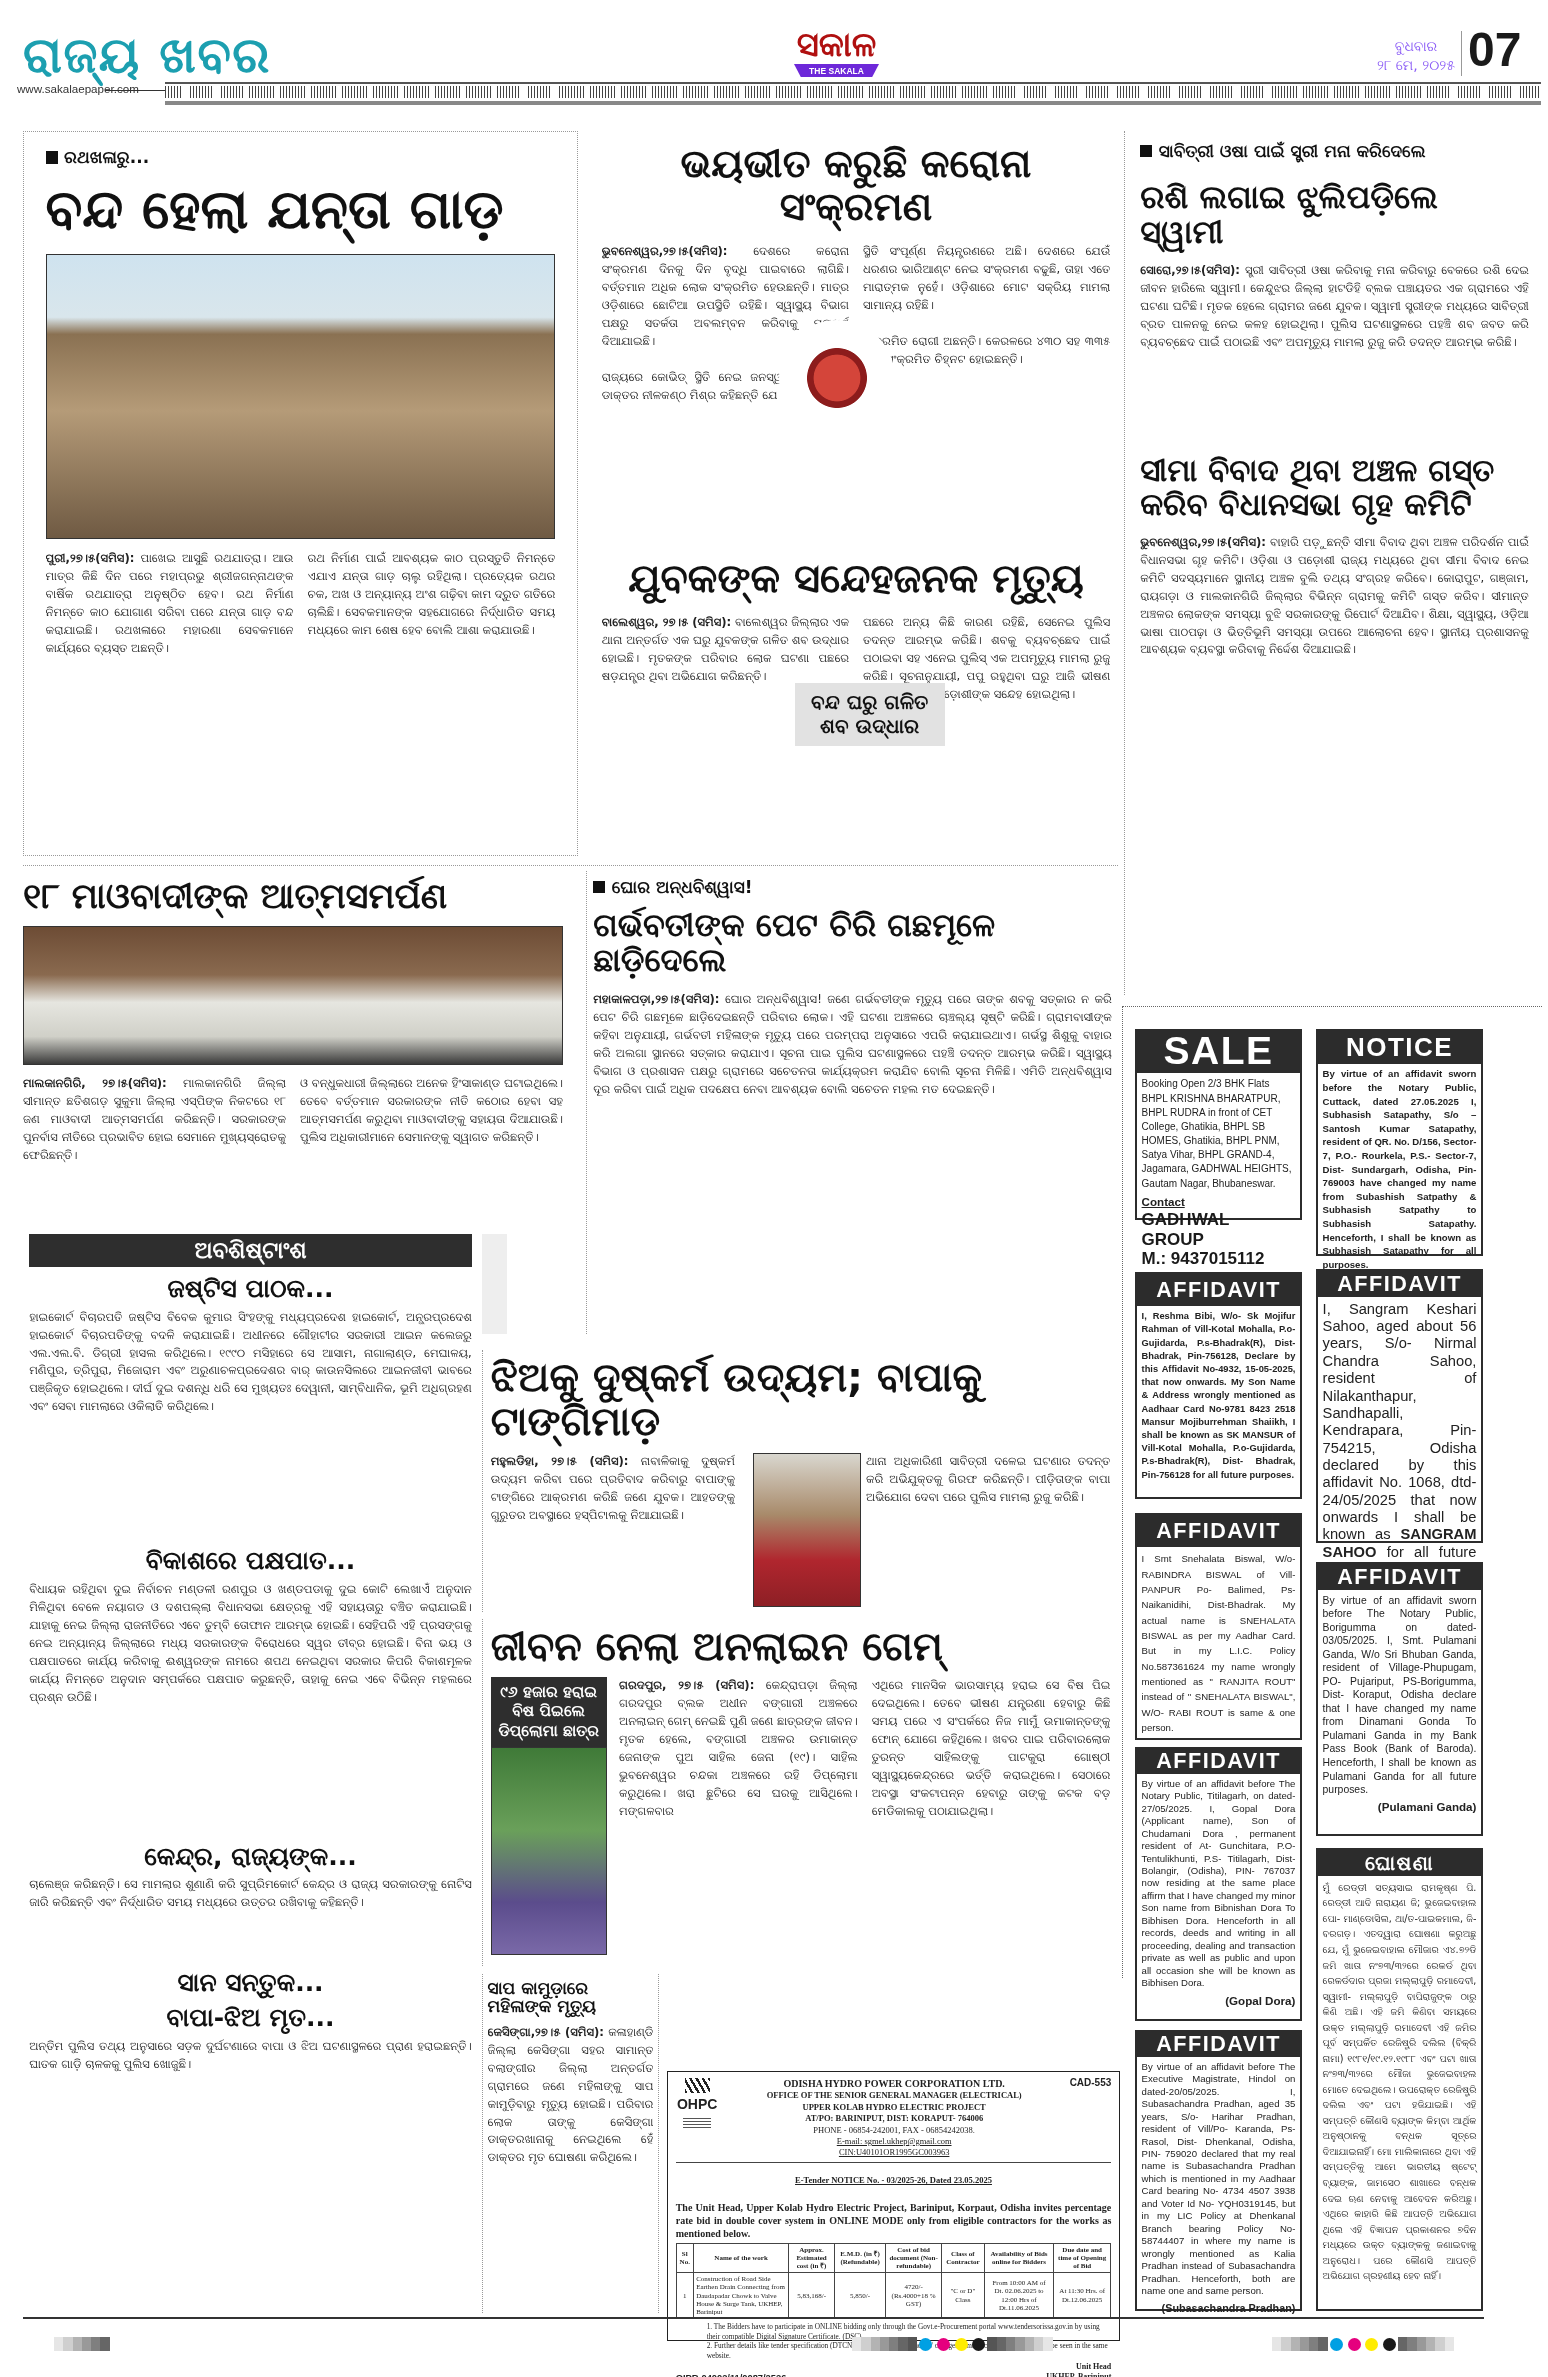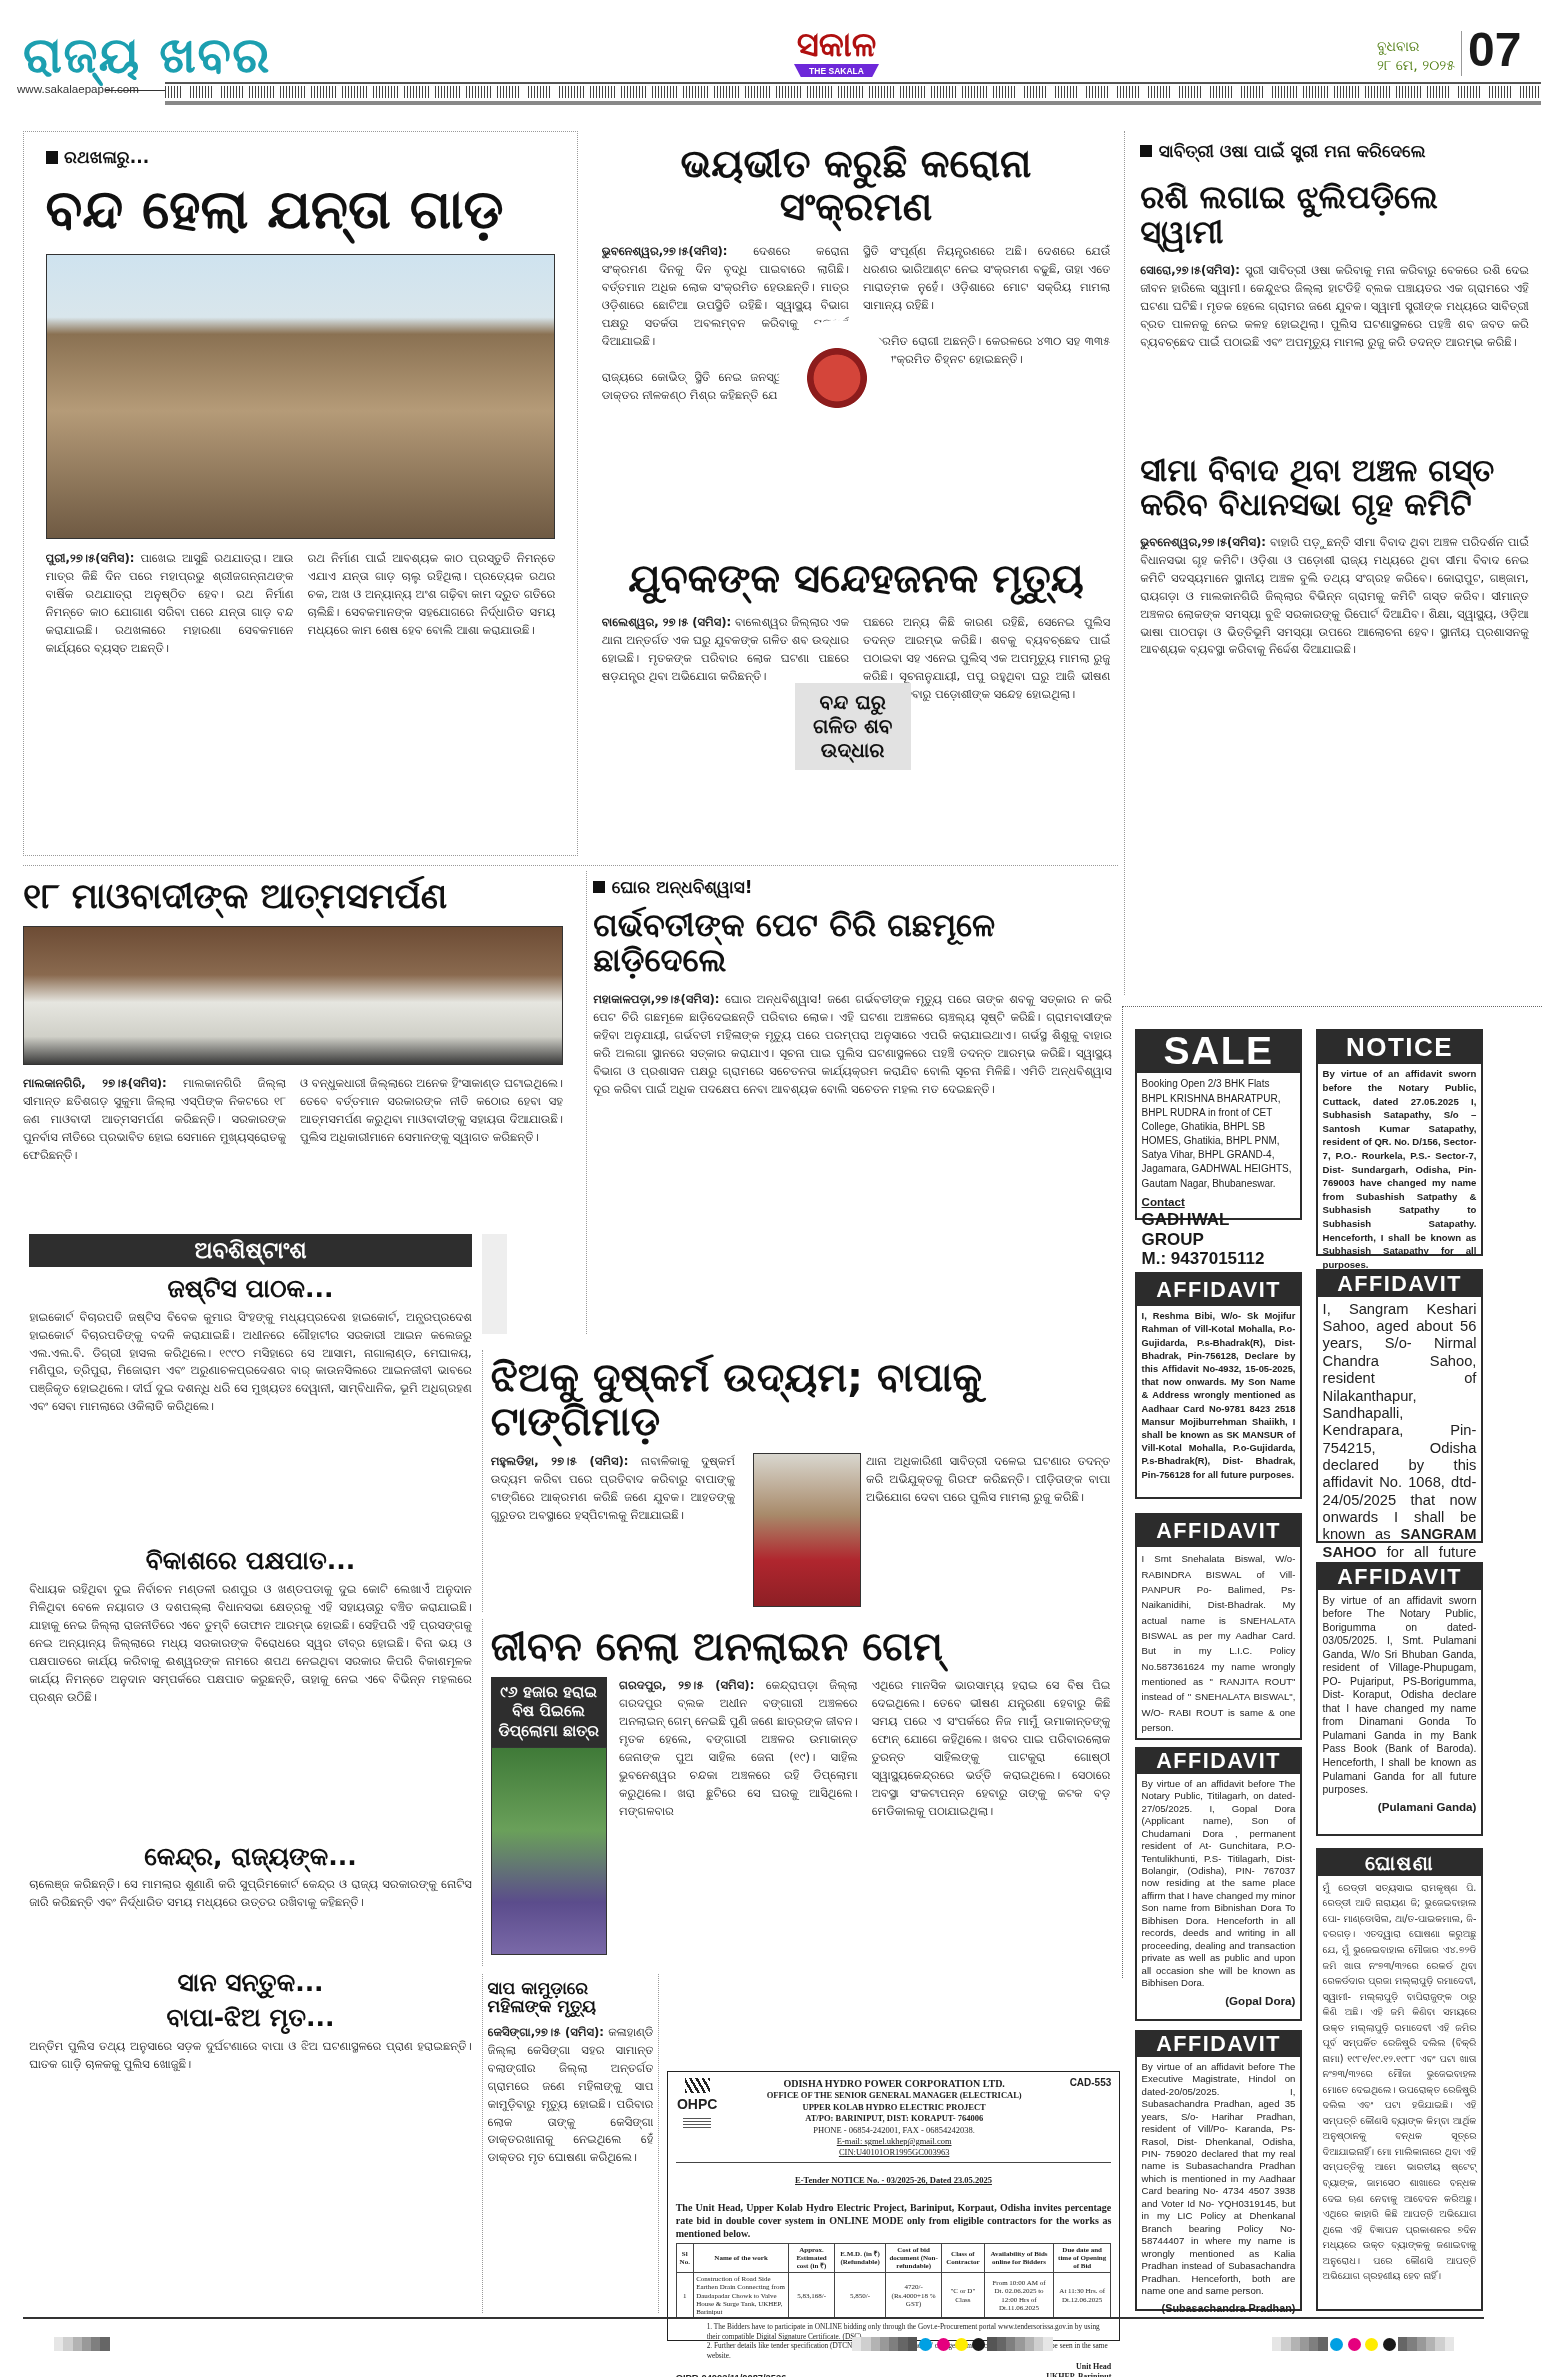--- a/index.html
+++ b/index.html
@@ -11,21 +11,21 @@
   .section-title { position: absolute; left: 23px; top: 31px; font-size: 49px; font-weight: bold; color: #1c9fb0; letter-spacing: 1.5px; line-height: 1; }
   .site-url { position: absolute; left: 17px; top: 82px; font-family: "Liberation Sans", sans-serif; font-size: 11.6px; color: #333; }
   .url-rule { position: absolute; left: 105px; top: 90px; width: 62px; height: 0.8px; background: #333; }
   .rule-top { position: absolute; left: 165px; top: 82px; width: 1376px; height: 1.5px; background: #555; }
   .rule-barcode { position: absolute; left: 165px; top: 86px; width: 1376px; height: 11.6px;
     background: repeating-linear-gradient(90deg, #444 0 0.8px, #fff 0.8px 3.1px); }
   .rule-bottom { position: absolute; left: 165px; top: 101px; width: 1376px; height: 3.9px; background: #888; }
   .logo { position: absolute; left: 794px; top: 27px; width: 85px; height: 51px; }
   .logo-word { font-size: 34px; font-weight: bold; color: #b01010; line-height: 1; display: block; text-align: center; }
   .logo-ribbon { display: block; margin-top: 3.1px; background: #c8171e; color: #fff; font-family: "Liberation Sans", sans-serif; font-size: 8.5px; font-weight: bold; text-align: center; padding: 1.5px 0; clip-path: polygon(0 0, 100% 0, 92% 100%, 8% 100%); }
-  .dateblock { position: absolute; right: 93px; top: 37px; text-align: left; font-size: 14px; line-height: 1.35; color: #4d7c0f; }
+  .dateblock { position: absolute; right: 93px; top: 37px; text-align: center; font-size: 14px; line-height: 1.35; color: #8b5cf6; }
   .page-divider { position: absolute; left: 1461px; top: 31px; width: 0.8px; height: 45px; background: #999; }
   .page-number { position: absolute; left: 1468px; top: 26px; font-family: "Liberation Sans", sans-serif; font-size: 48px; font-weight: bold; color: #1a1a1a; line-height: 1; }
 
   
   .story { position: absolute; }
   .kicker { font-size: 17px; font-weight: bold; color: #111; display: flex; align-items: center; gap: 6.2px; }
   .kicker .sq { width: 12.3px; height: 12.3px; background: #111; display: inline-block; }
   .headline { font-weight: bold; color: #111; line-height: 1.1; }
   .body-cols { display: flex; gap: 14px; }
   .col { flex: 1; font-size: 11.6px; line-height: 1.55; color: #222; text-align: justify; overflow: hidden; }
@@ -121,21 +121,21 @@
     <div class="body-cols" style="height:100%;">
       <div class="col"><span class="dateline">ଭୁବନେଶ୍ୱର,୨୭।୫(ସମିସ):</span> <span>ଦେଶରେ କରୋନା ସଂକ୍ରମଣ ଦିନକୁ ଦିନ ବୃଦ୍ଧି ପାଇବାରେ ଲାଗିଛି। ବର୍ତ୍ତମାନ ଅଧିକ ଲୋକ ସଂକ୍ରମିତ ହେଉଛନ୍ତି। ମାତ୍ର ଓଡ଼ିଶାରେ ଛୋଟିଆ ଉପସ୍ଥିତି ରହିଛି। ସ୍ୱାସ୍ଥ୍ୟ ବିଭାଗ ପକ୍ଷରୁ ସତର୍କତା ଅବଲମ୍ବନ କରିବାକୁ ପରାମର୍ଶ ଦିଆଯାଇଛି।</span><br><br><span>ରାଜ୍ୟରେ କୋଭିଡ୍ ସ୍ଥିତି ନେଇ ଜନସ୍ୱାସ୍ଥ୍ୟ ନିର୍ଦ୍ଦେଶକ ଡାକ୍ତର ନୀଳକଣ୍ଠ ମିଶ୍ର କହିଛନ୍ତି ଯେ</span></div>
       <div class="col"><span>ସ୍ଥିତି ସଂପୂର୍ଣ୍ଣ ନିୟନ୍ତ୍ରଣରେ ଅଛି। ଦେଶରେ ଯେଉଁ ଧରଣର ଭାରିଆଣ୍ଟ ନେଇ ସଂକ୍ରମଣ ବଢୁଛି, ତାହା ଏତେ ମାରାତ୍ମକ ନୁହେଁ। ଓଡ଼ିଶାରେ ମୋଟ ସକ୍ରିୟ ମାମଲା ସାମାନ୍ୟ ରହିଛି।</span><br><br><span>ସଂକ୍ରମିତ ରୋଗୀ ଅଛନ୍ତି। କେରଳରେ ୪୩୦ ସହ ୩୩୫ ନୂଆ ସଂକ୍ରମିତ ଚିହ୍ନଟ ହୋଇଛନ୍ତି।</span></div>
     </div>
   </div>
 </article>
 
 <article class="story" style="left:594px; top:548px; width:524px; height:308px; padding:7.7px;">
   <h2 class="headline" style="font-size:40px; margin-bottom:14px; text-align:center;">ଯୁବକଙ୍କ ସନ୍ଦେହଜନକ ମୃତ୍ୟୁ</h2>
   <div style="position:relative; height:231px;">
-    <div class="inset-gray" style="position:absolute; left:193px; top:69px; width:116px; font-size:20px;">ବନ୍ଦ ଘରୁ ଗଳିତ ଶବ ଉଦ୍ଧାର</div>
+    <div class="inset-gray" style="position:absolute; left:193px; top:69px; width:150px; font-size:20px;">ବନ୍ଦ ଘରୁ ଗଳିତ ଶବ ଉଦ୍ଧାର</div>
     <div class="body-cols" style="height:100%;">
       <div class="col"><span class="dateline">ବାଲେଶ୍ୱର, ୨୭।୫ (ସମିସ):</span> <span>ବାଲେଶ୍ୱର ଜିଲ୍ଲାର ଏକ ଥାନା ଅନ୍ତର୍ଗତ ଏକ ଘରୁ ଯୁବକଙ୍କ ଗଳିତ ଶବ ଉଦ୍ଧାର ହୋଇଛି। ମୃତକଙ୍କ ପରିବାର ଲୋକ ଘଟଣା ପଛରେ ଷଡ଼ଯନ୍ତ୍ର ଥିବା ଅଭିଯୋଗ କରିଛନ୍ତି।</span></div>
       <div class="col">ପଛରେ ଅନ୍ୟ କିଛି କାରଣ ରହିଛି, ସେନେଇ ପୁଲିସ ତଦନ୍ତ ଆରମ୍ଭ କରିଛି। ଶବକୁ ବ୍ୟବଚ୍ଛେଦ ପାଇଁ ପଠାଇବା ସହ ଏନେଇ ପୁଲିସ୍ ଏକ ଅପମୃତ୍ୟୁ ମାମଲା ରୁଜୁ କରିଛି। ସୂଚନାନୁଯାୟୀ, ପପୁ ରହୁଥିବା ଘରୁ ଆଜି ଭୀଷଣ ଦୁର୍ଗନ୍ଧ ହେବାରୁ ପଡ଼ୋଶୀଙ୍କ ସନ୍ଦେହ ହୋଇଥିଲା।</div>
     </div>
   </div>
 </article>
 
 <div style="position:absolute; left:1124px; top:131px; height:864px; border-left:1.5px dotted #999;"></div>
 
 <article class="story" style="left:1134px; top:135px; width:401px; height:293px; padding:6.2px;">

